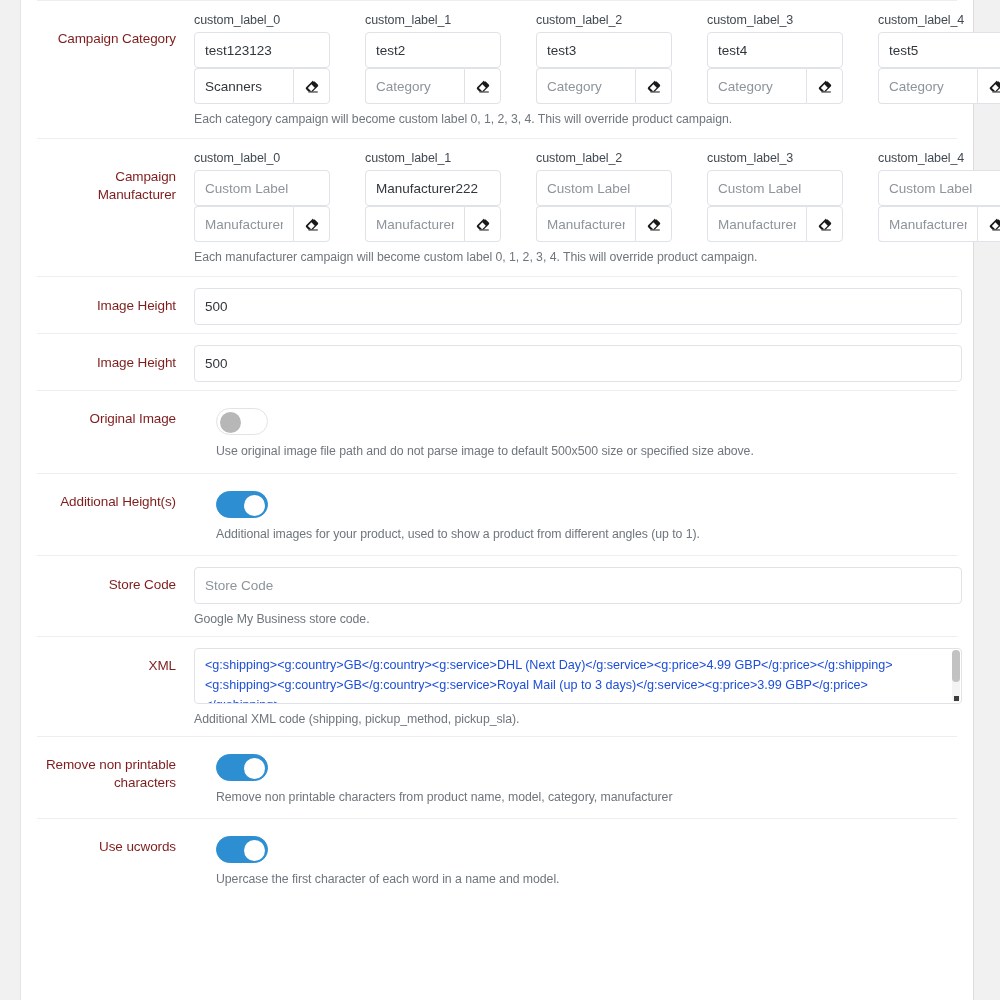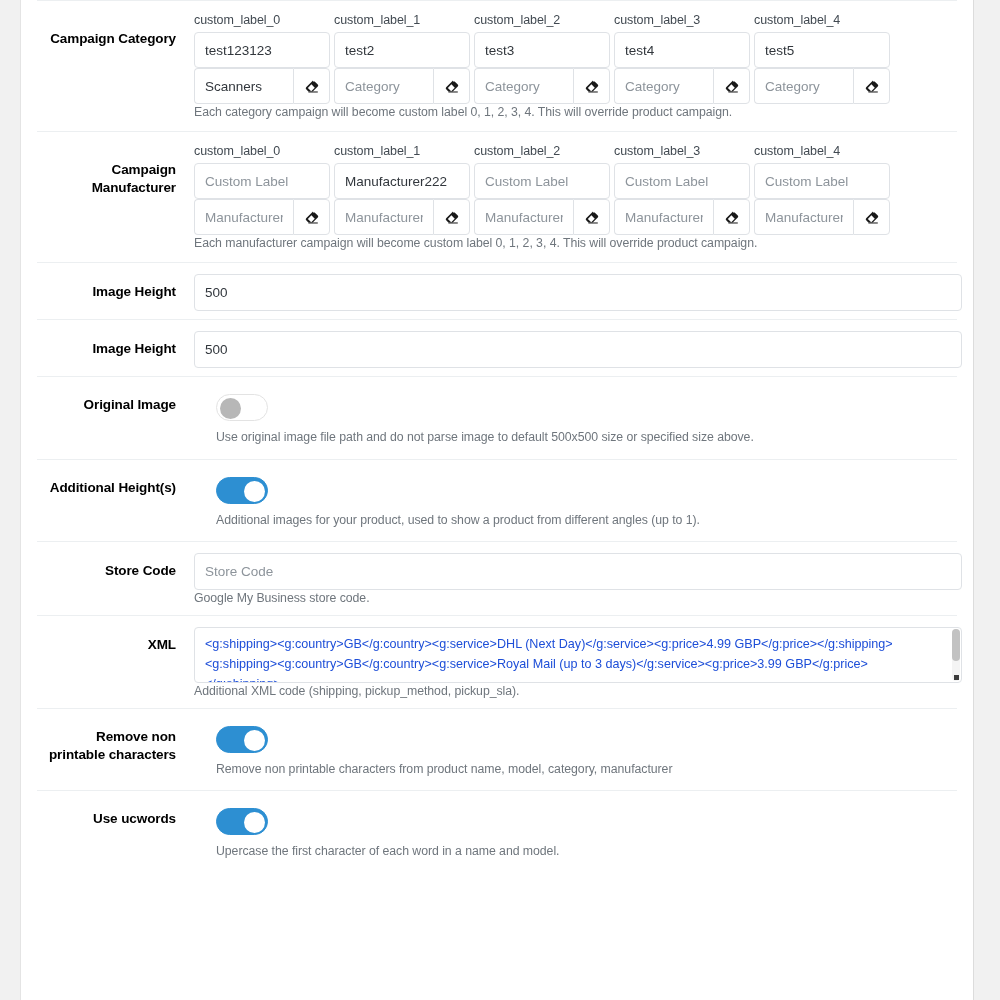--- a/index.html
+++ b/index.html
@@ -40,30 +40,30 @@
   }
   .row.first { border-top: 1px solid #eceff1; }
 
   .row-label {
     width: 157px;
     flex: 0 0 157px;
     text-align: right;
     padding-right: 18px;
     padding-top: 9px;
     font-size: 13.5px;
-    font-weight: bold;
-    color: #000000;
+    font-weight: normal;
+    color: #7f1d1d;
     line-height: 1.35;
     letter-spacing: -0.1px;
   }
   .row-label.wide-top { padding-top: 17px; }
   .row-field { flex: 1 1 auto; min-width: 0; }
 
   
-  .cl-grid { display: flex; gap: 4px; align-items: flex-end; }
+  .cl-grid { display: flex; gap: 35px; align-items: flex-end; }
   .cl-col { width: 136px; flex: 0 0 136px; }
   .cl-head {
     font-size: 12.5px;
     color: #414951;
     margin-bottom: 5px;
     white-space: nowrap;
     letter-spacing: -0.1px;
   }
   .inp {
     width: 100%;
@@ -94,20 +94,21 @@
     background: #fff;
     display: flex; align-items: center; justify-content: center;
     cursor: pointer;
     padding: 0;
   }
   .btn-eraser svg { display: block; }
 
   .helper {
     font-size: 12.3px;
     color: #6f767d;
+    margin-top: 7px;
     line-height: 1.4;
     letter-spacing: -0.05px;
   }
 
   
   .wide-inp {
     width: 768px;
     height: 37px;
     border: 1px solid #dfe2e6;
     border-radius: 4px;

